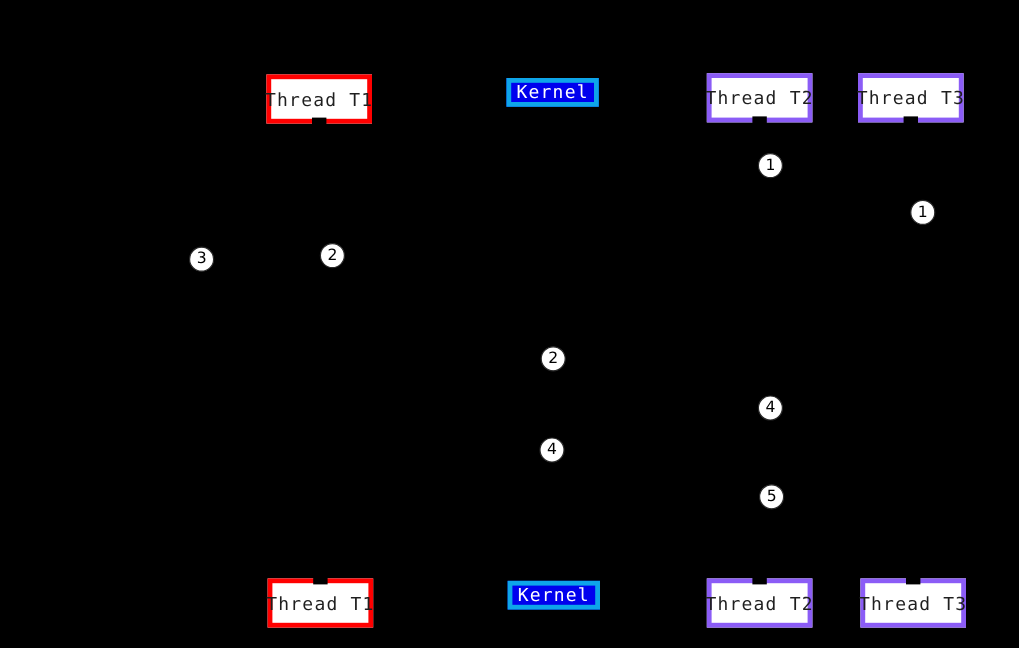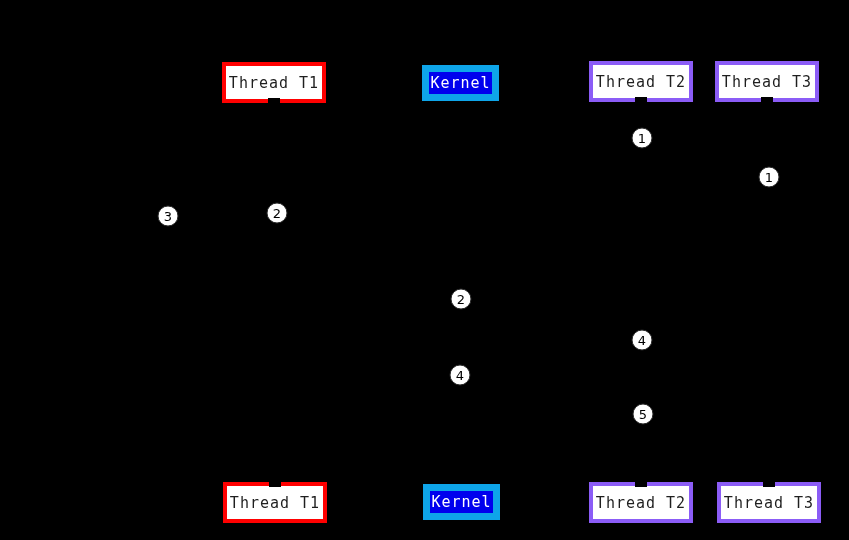--- a/index.html
+++ b/index.html
@@ -21,31 +21,31 @@
     display: flex;
     align-items: center;
     justify-content: center;
     font-size: 15px;
     letter-spacing: 1px;
     white-space: nowrap;
   }
   .thread-box {
     background: #ffffff;
     color: #1f1f1f;
-    width: 104px;
+    width: 88px;
     height: 41px;
   }
   .thread-red  { border: 4px solid #ff0000; }
   .thread-blue { border: 4px solid #8b5cf6; }
   .kernel-box {
     background: #0000ee;
-    border: 7px solid #0ea5e9;
+    border: 4px solid #0ea5e9;
     color: #ffffff;
     width: 77px;
-    height: 36px;
+    height: 24px;
   }
   
   .notch-bottom::after, .notch-top::after {
     content: "";
     position: absolute;
     left: 50%;
     transform: translateX(-50%);
     width: 12px;
     height: 6px;
     background: #000;

